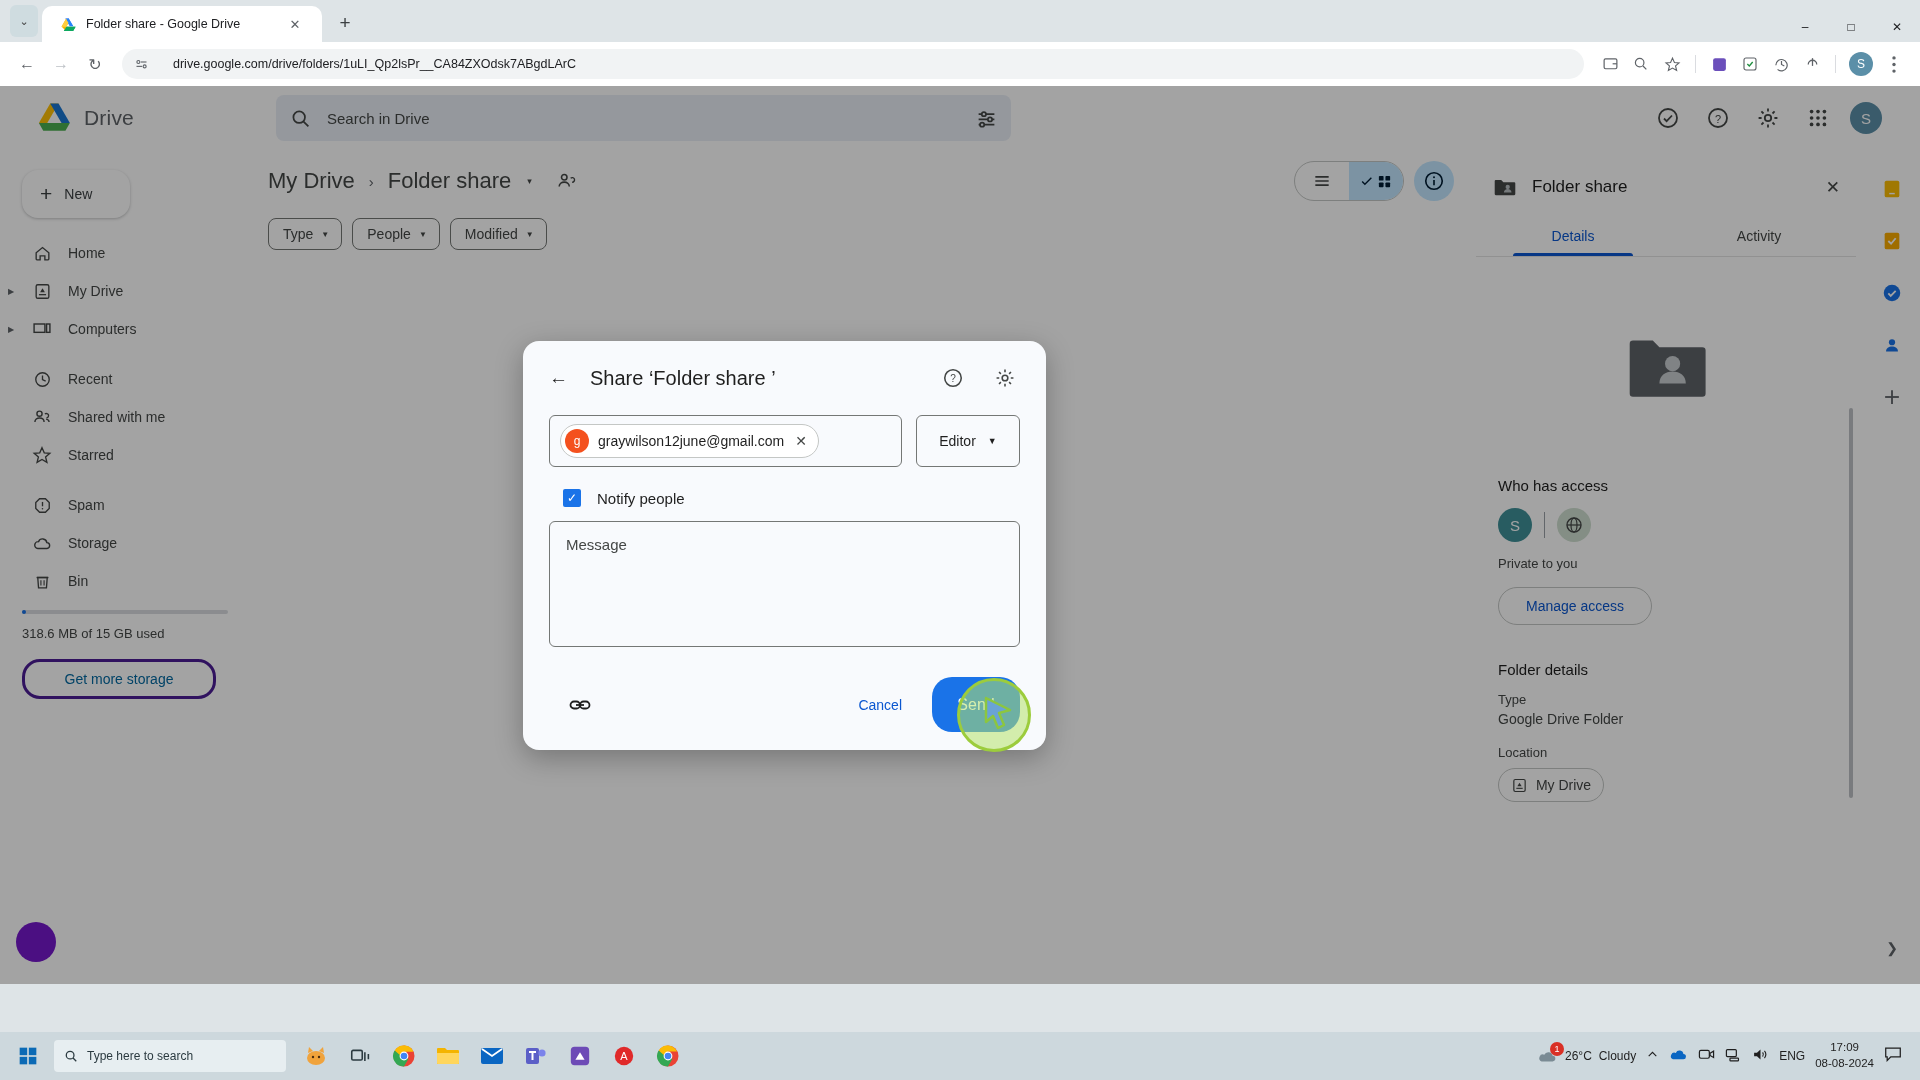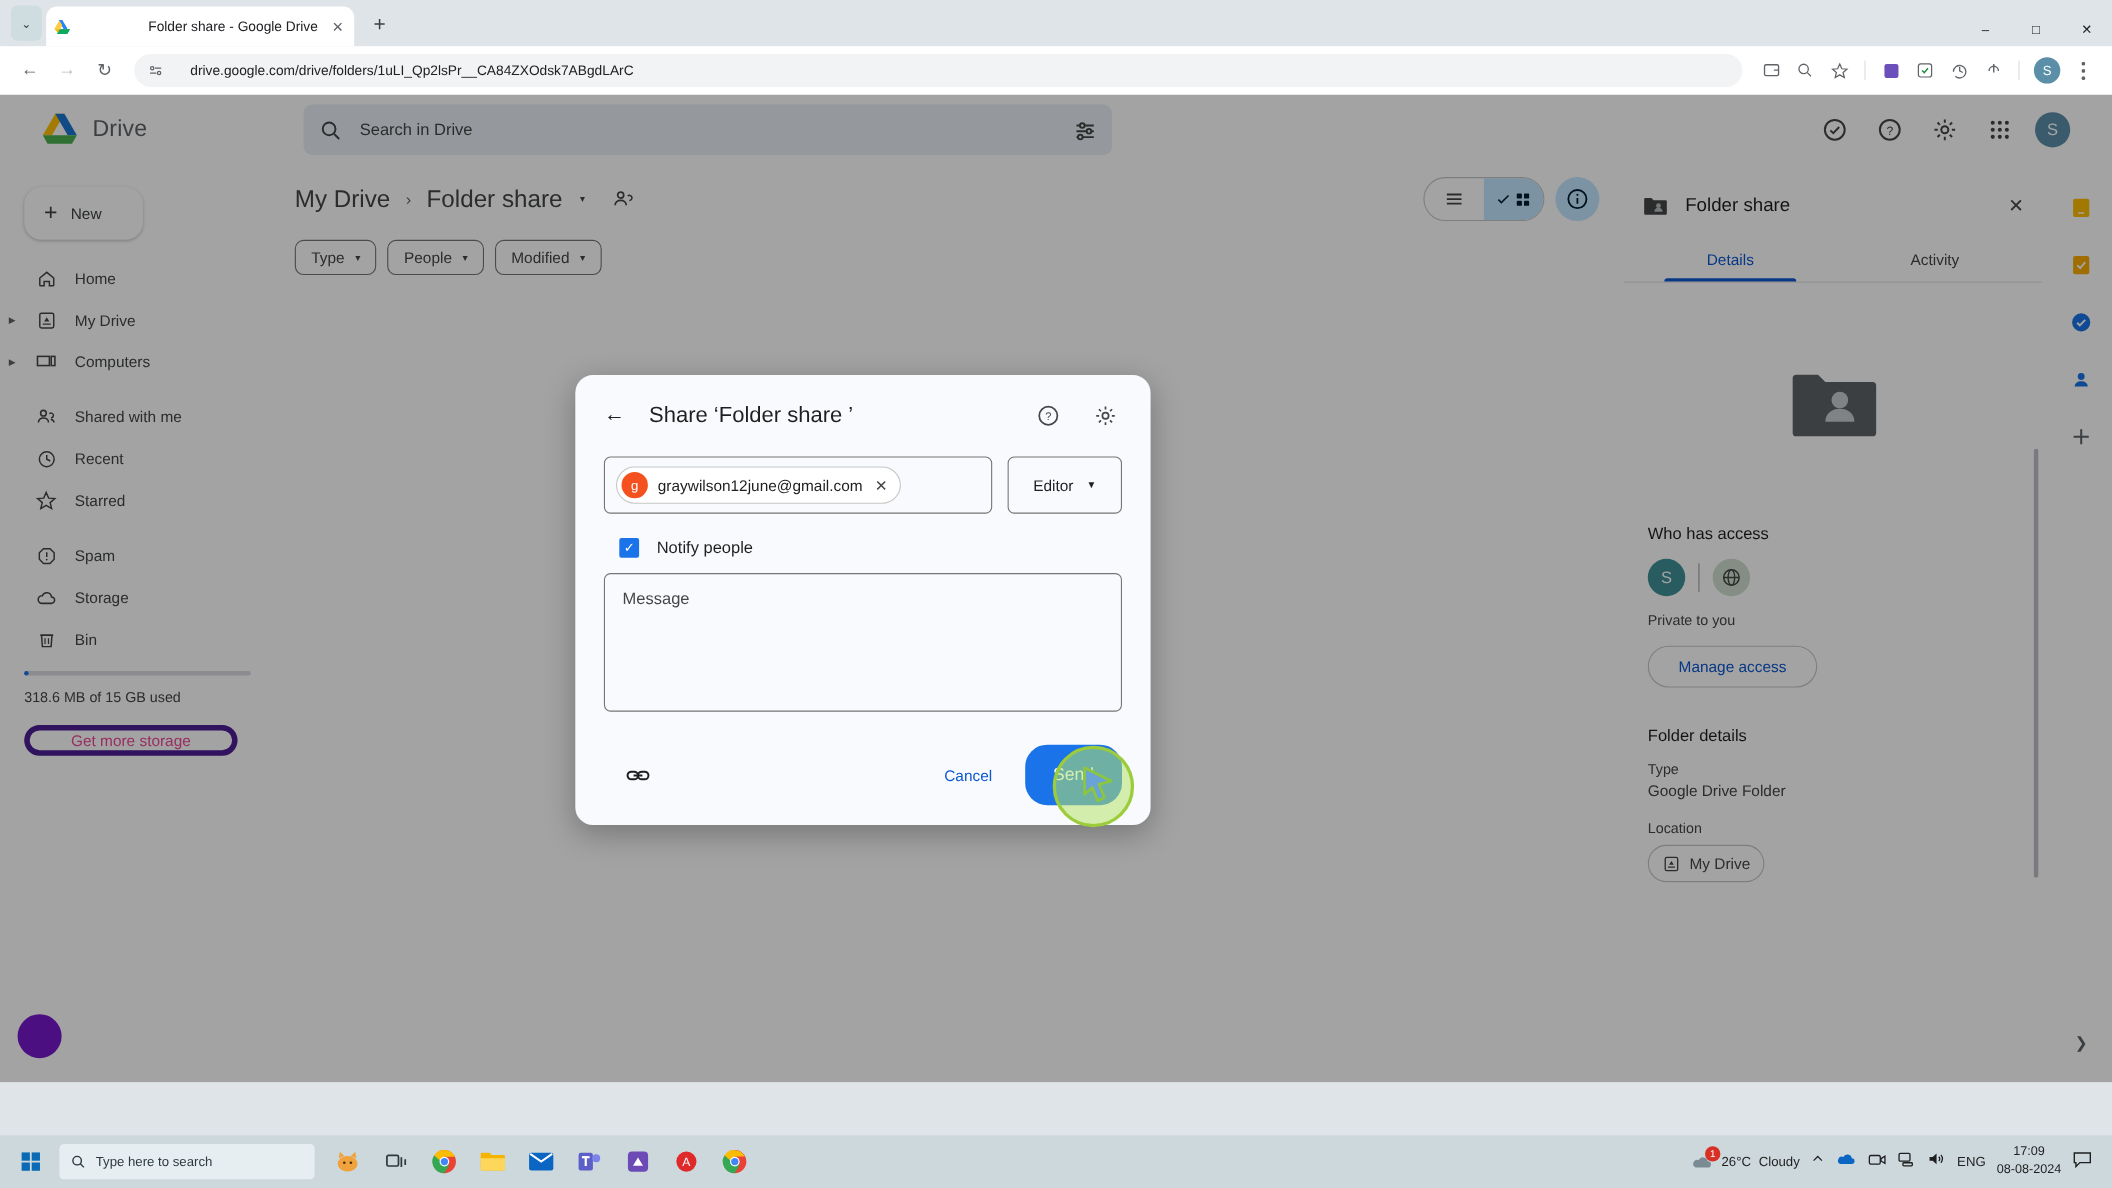--- a/index.html
+++ b/index.html
@@ -14,21 +14,21 @@
   .browser { position:absolute; inset:0 0 48px 0; background:#dee4e7; }
   .tabstrip { height:42px; display:flex; align-items:flex-end; padding-left:6px; gap:0; }
   .tab-chevron {
     width:28px; height:32px; margin:0 4px 5px 4px; border-radius:6px;
     background:#cfdce0; display:flex; align-items:center; justify-content:center;
     color:#444; font-size:11px;
   }
   .tab {
     height:36px; min-width:280px; max-width:300px; background:#fff;
     border-radius:10px 10px 0 0; display:flex; align-items:center;
-    padding:0 6px; gap:9px; position:relative;text-align:right;
+    padding:0 18px; gap:9px; position:relative;
   }
   .tab .favicon { width:17px; height:17px; flex:none; }
   .tab .tab-title {
     font-size:12.5px; color:#202124; white-space:nowrap; overflow:hidden;
     text-overflow:ellipsis; flex:1;
   }
   .tab .tab-close { width:18px; height:18px; display:flex; align-items:center;
     justify-content:center; color:#5f6368; font-size:13px; flex:none; }
   .newtab { width:30px; height:30px; margin:0 0 4px 8px; display:flex;
     align-items:center; justify-content:center; color:#3c4043; font-size:19px; }
@@ -84,23 +84,23 @@
     padding-left:32px; border-radius:0 19px 19px 0; position:relative; }
   .nav-item .expander { position:absolute; left:8px; font-size:8px; color:#5f6368; }
   .nav-item .ni-icon { width:20px; height:20px; display:flex; align-items:center;
     justify-content:center; color:#444746; flex:none; }
   .nav-item .ni-label { font-size:14px; color:#444746; }
   .nav-gap { height:12px; }
   .storage-bar { margin:10px 22px 0 22px; height:4px; border-radius:2px; background:#dadce0; position:relative; }
   .storage-bar i { position:absolute; left:0; top:0; bottom:0; width:4px;
     border-radius:2px; background:#1a73e8; }
   .storage-text { margin:12px 22px 0 22px; font-size:13px; color:#444746; }
-  .get-storage { margin:18px 0 0 22px; height:28px; width:194px; border:5px solid #4c1d95;
+  .get-storage { margin:18px 0 0 22px; height:40px; width:194px; border:3px solid #4c1d95;
     border-radius:18px; display:flex; align-items:center; justify-content:center;
-    font-size:14px; color:#ec4899; }
+    font-size:14px; color:#0369a1; }
 
   
   .main { flex:1; padding:0 8px 0 18px; position:relative; }
   .crumbs { height:62px; display:flex; align-items:center; gap:8px; }
   .crumbs .c1 { font-size:22px; color:#444746; }
   .crumbs .carrow { font-size:15px; color:#5f6368; margin:0 6px; }
   .crumbs .c2 { font-size:22px; color:#444746; }
   .crumbs .cdrop { font-size:9px; color:#444746; margin-left:8px; }
   .crumbs .cshare { margin-left:16px; color:#444746; display:flex; align-items:center; }
   .view-toggle { margin-left:auto; display:flex; align-items:center; gap:10px; padding-right:14px; }
@@ -431,38 +431,38 @@
                   <rect x="17.5" y="6" width="4" height="10" fill="none" stroke="#444746" stroke-width="1.7"></rect>
                 </svg>
             </span>
             <span class="ni-label">Computers</span>
           </div>
 
           <div class="nav-gap"></div>
 
           <div class="nav-item">
             <span class="ni-icon">
+              <svg width="19" height="19" viewBox="0 0 24 24">
+                  <circle cx="12" cy="12" r="8.5" fill="none" stroke="#444746" stroke-width="1.7"></circle>
+                  <polyline points="12,7 12,12 16,14" fill="none" stroke="#444746" stroke-width="1.7"></polyline>
+                </svg>
+            </span>
+            <span class="ni-label">Recent</span>
+          </div>
+
+          <div class="nav-item">
+            <span class="ni-icon">
               <svg width="20" height="20" viewBox="0 0 24 24">
                   <circle cx="9" cy="8" r="3.1" fill="none" stroke="#444746" stroke-width="1.7"></circle>
                   <path d="M3.5 18c0-3 2.5-4.8 5.5-4.8s5.5 1.8 5.5 4.8" fill="none" stroke="#444746" stroke-width="1.7"></path>
                   <path d="M15.5 8.5a2.6 2.6 0 1 1 1.8 4.5" fill="none" stroke="#444746" stroke-width="1.6"></path>
                   <path d="M17 14.5c2 .5 3.5 1.8 3.5 3.5" fill="none" stroke="#444746" stroke-width="1.6"></path>
                 </svg>
             </span>
             <span class="ni-label">Shared with me</span>
-          </div>
-
-          <div class="nav-item">
-            <span class="ni-icon">
-              <svg width="19" height="19" viewBox="0 0 24 24">
-                  <circle cx="12" cy="12" r="8.5" fill="none" stroke="#444746" stroke-width="1.7"></circle>
-                  <polyline points="12,7 12,12 16,14" fill="none" stroke="#444746" stroke-width="1.7"></polyline>
-                </svg>
-            </span>
-            <span class="ni-label">Recent</span>
           </div>
 
           <div class="nav-item">
             <span class="ni-icon">
               <svg width="20" height="20" viewBox="0 0 24 24">
                   <polygon points="12,3.2 14.7,9.4 21.4,9.9 16.3,14.3 17.9,20.8 12,17.3 6.1,20.8 7.7,14.3 2.6,9.9 9.3,9.4" fill="none" stroke="#444746" stroke-width="1.6"></polygon>
                 </svg>
             </span>
             <span class="ni-label">Starred</span>
           </div>

